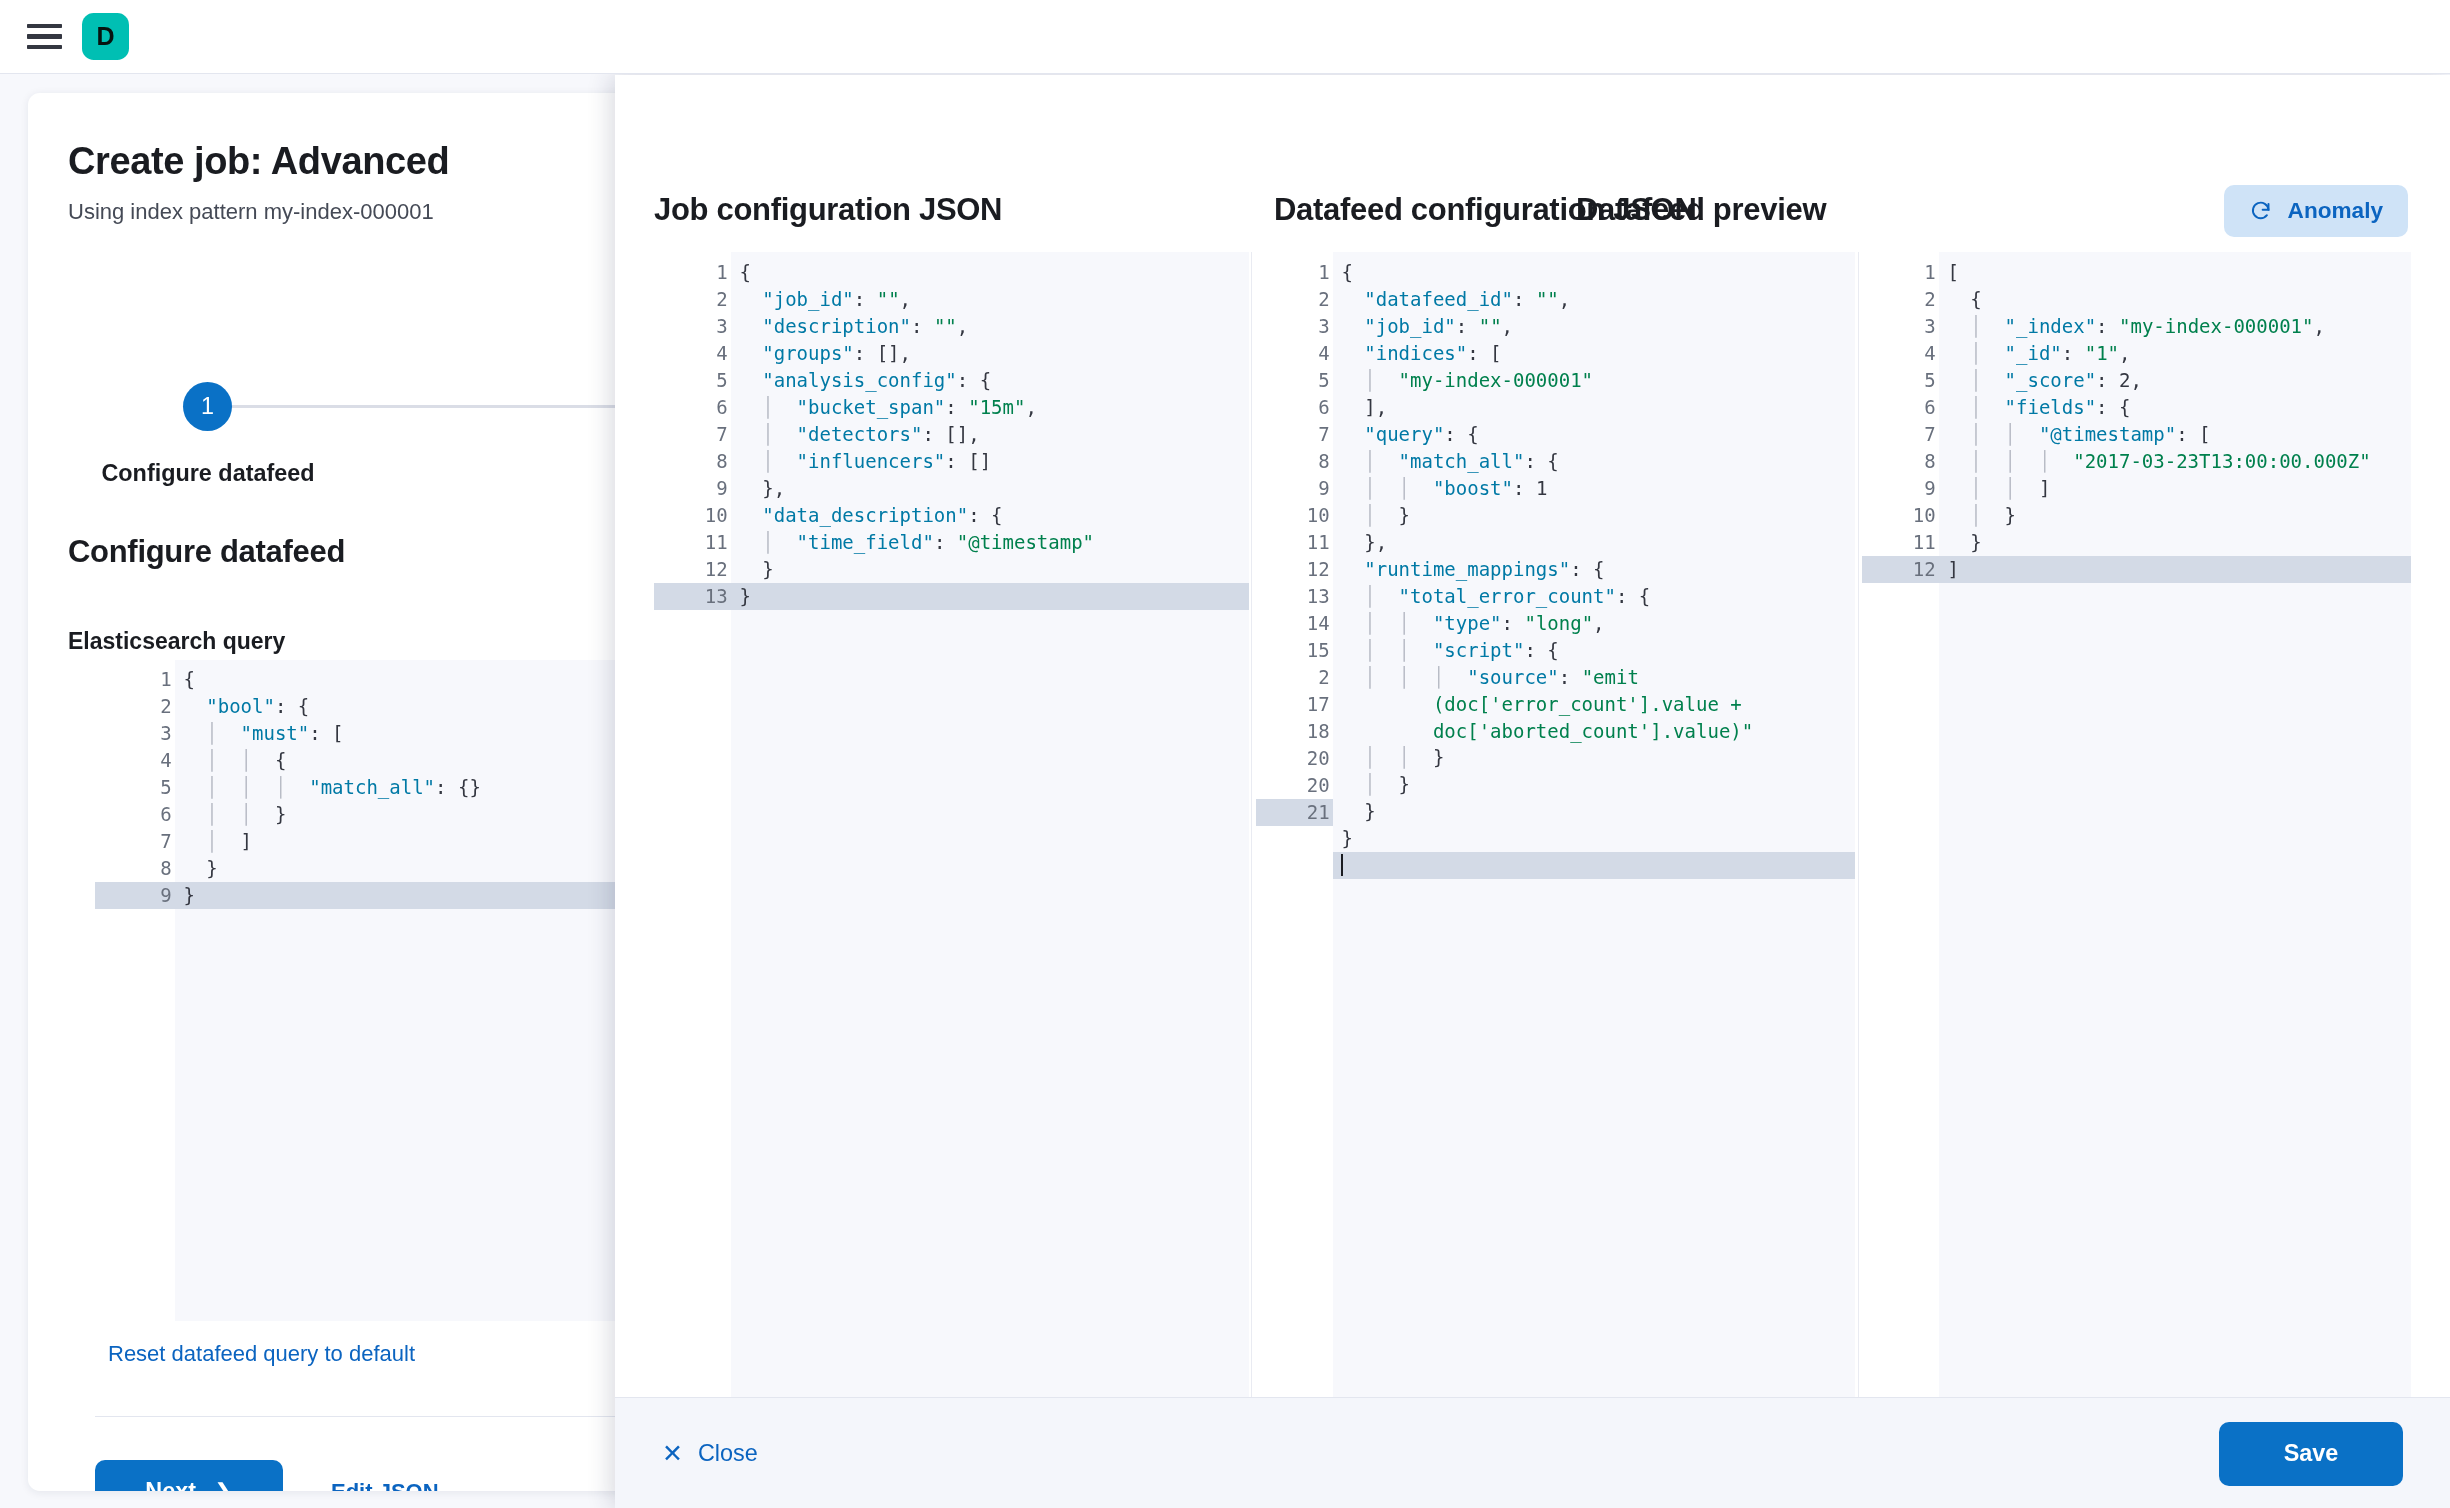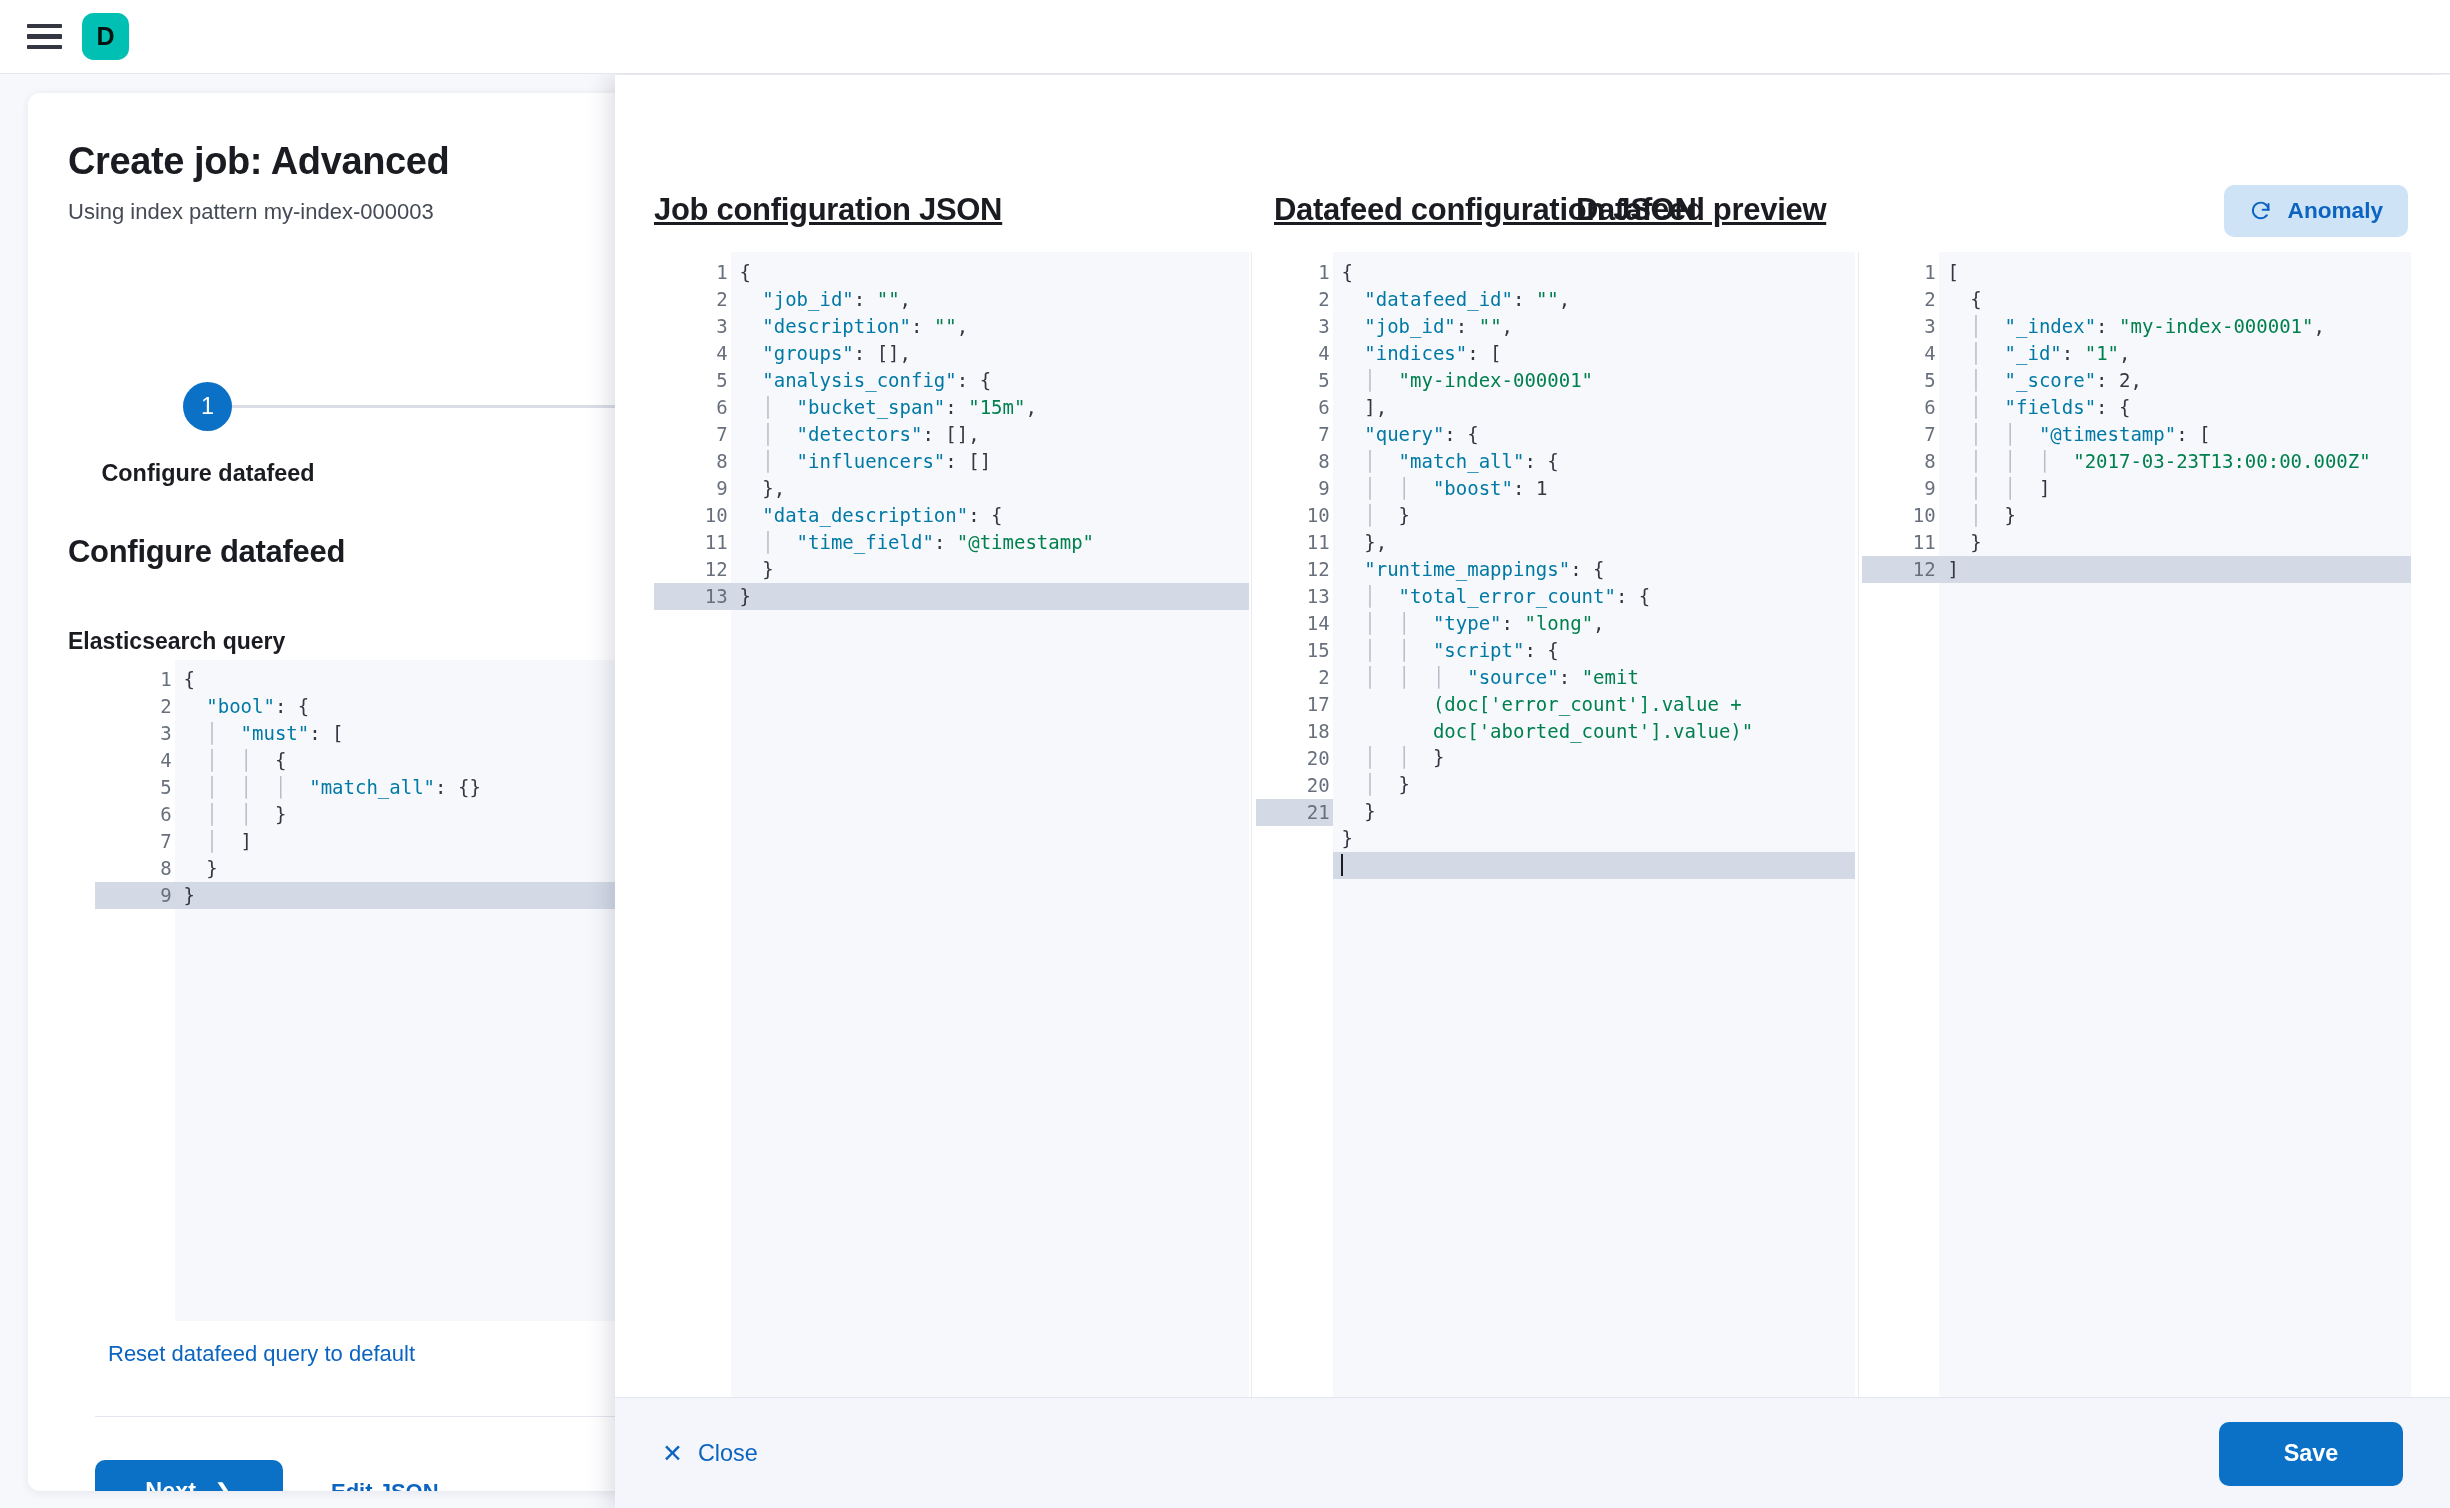--- a/index.html
+++ b/index.html
@@ -220,21 +220,20 @@
     width: 184px; height: 64px; border-radius: 10px;
     background: #0a71c6; color: #fff;
     display: flex; align-items: center; justify-content: center;
     font-size: 23.4px; font-weight: 700; cursor: pointer; border: none;
   }
 
   .col-title {
     position: absolute;
     font-size: 31px; font-weight: 700; color: #1a1c21;
     letter-spacing: -0.3px;
-    text-decoration: underline;
   }
   .t-job { top: 117px; left: 39px; }
   .t-datafeed { top: 117px; left: 641px; margin-left: 18px; }
   .t-preview { top: 117px; left: 961px; }
 
   .refresh-btn {
     position: absolute; top: 110px; right: 42px;
     height: 52px; padding: 0 25px;
     background: #cfe3f7; border-radius: 10px;
     display: flex; align-items: center; gap: 15px;
@@ -267,21 +266,21 @@
     <span></span>
     <span></span>
     <span></span>
   </div>
   <div class="space-logo">D</div>
 </div>
 
 <div class="page-bg">
   <div class="wizard-card">
     <div class="wz-title">Create job: Advanced</div>
-    <div class="wz-sub">Using index pattern my-index-000003</div>
+    <div class="wz-sub">Using index pattern my-index-000001</div>
 
     <div class="stepper">
       <div class="step-line"></div>
       <div class="step-circle">1</div>
     </div>
     <div class="step-label">Configure datafeed</div>
 
     <div class="sec-title">Configure datafeed</div>
     <div class="field-label">Elasticsearch query</div>
 

